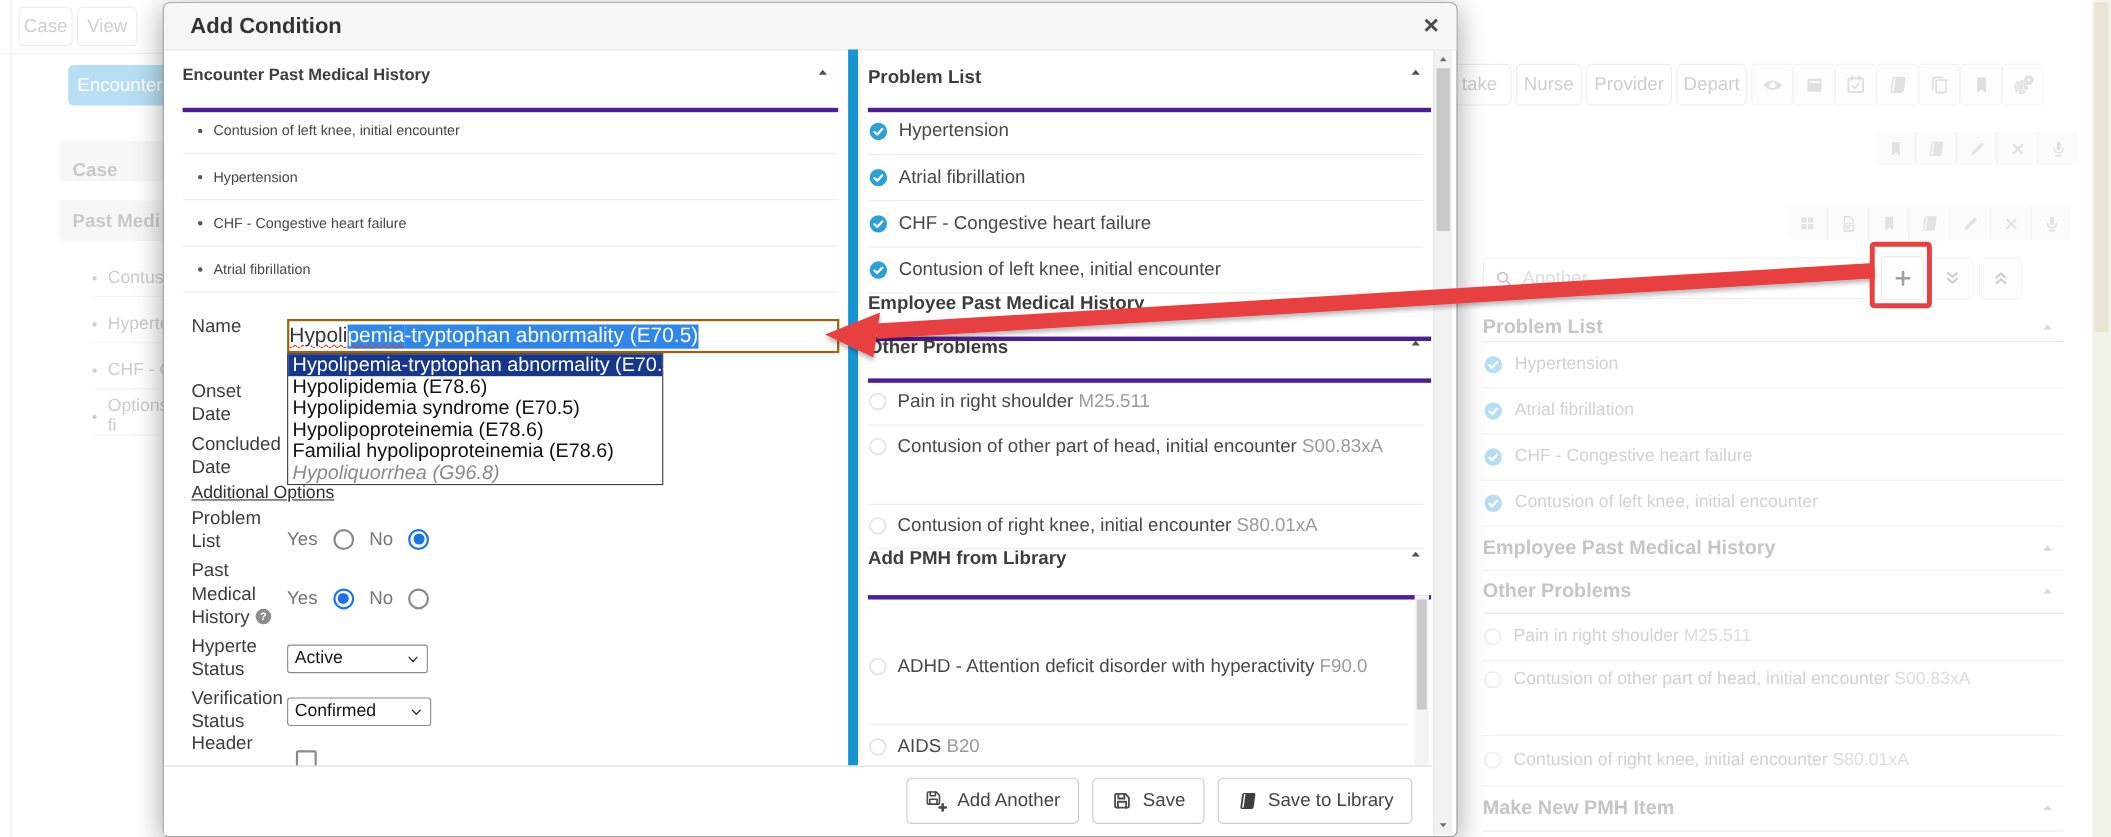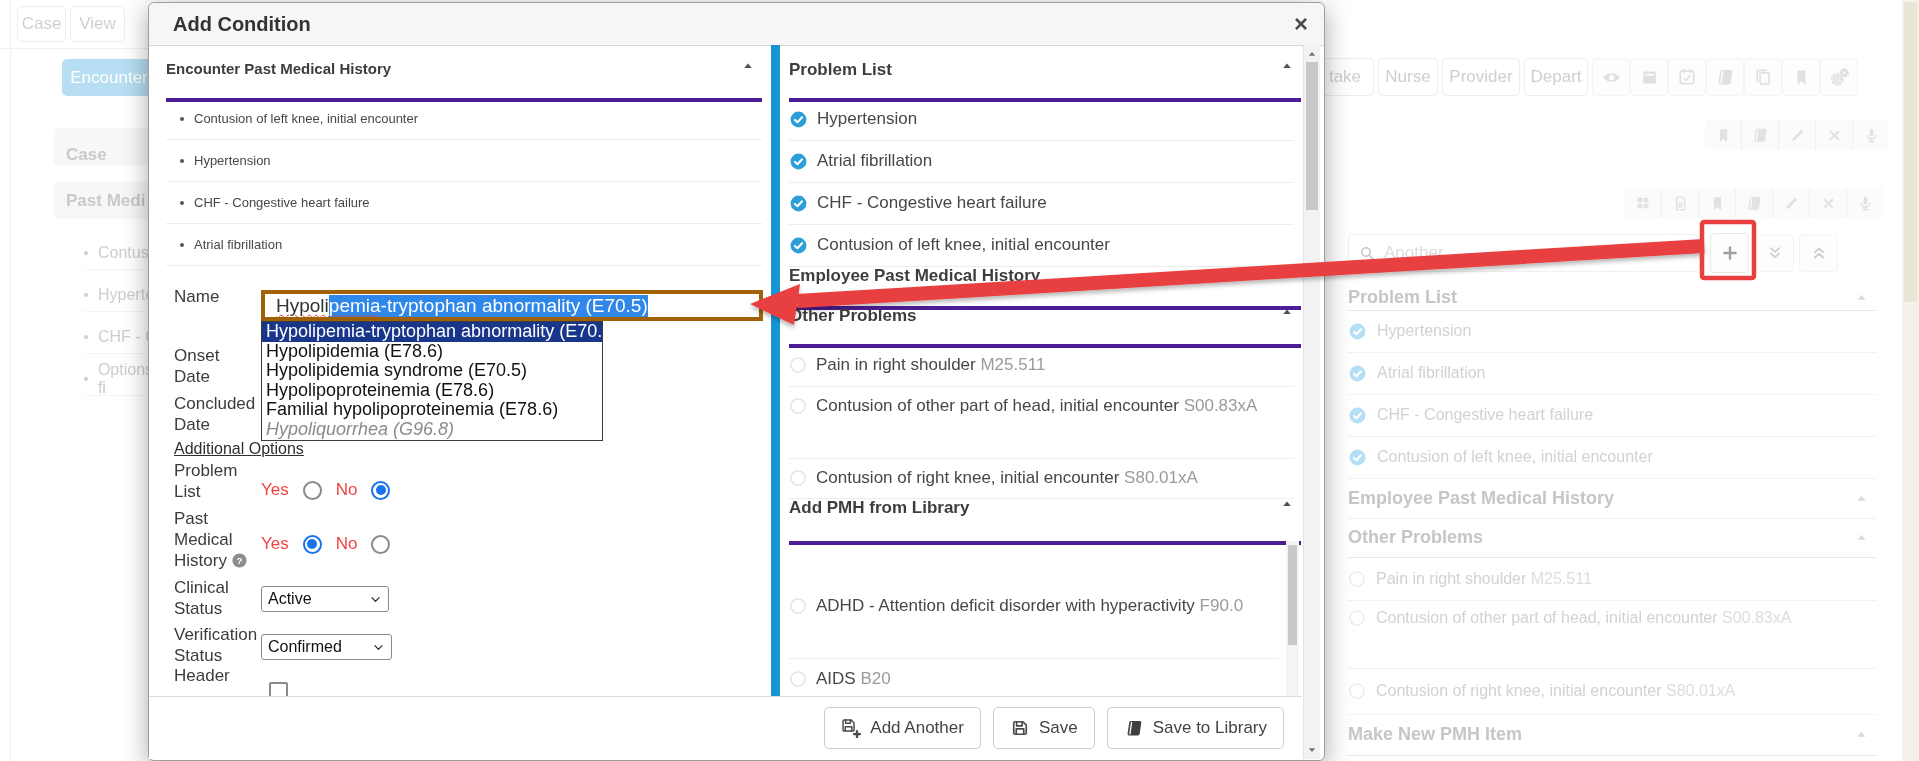--- a/index.html
+++ b/index.html
@@ -57,32 +57,32 @@
   .mrowL .dot { width:4px; height:4px; border-radius:50%; background:#555; }
   .mrowR { font-size:17px; gap:9px; }
   .mrowR .ck { width:19px; height:19px; color:var(--check,#2d9fd8); }
   .mrowR .oc { width:18px; height:18px; color:#e4e4e4; }
   .mrowR.multi { align-items:flex-start; }
   .mrowR.multi .icon { margin-top:11px; }
   .mrowR .txtwrap { line-height:31px; padding-top:4px; }
   .mcode { color:#9b9b9b; }
   .formlab { position:absolute; color:#3c3c3c; font-size:17px; line-height:21px; }
   .help { width:17px; height:17px; color:#8d8d8d; vertical-align:-3px; margin-left:4px; }
-  .nameinput { position:absolute; border:4px solid #a16207; display:flex; align-items:center; padding-left:11px;
+  .nameinput { position:absolute; border:2px solid #a16207; display:flex; align-items:center; padding-left:0;
                font-size:19px; white-space:pre; overflow:hidden; background:#fff; box-sizing:border-box; }
   .seltxt { background:var(--selection,#2f87ea); color:#fff; }
   .wavy { text-decoration-line:underline; text-decoration-style:wavy; text-decoration-color:#e03a2f;
           text-decoration-thickness:1px; text-underline-offset:2px; }
   .dd { position:absolute; background:#fff; border:1px solid #3c3c3c; display:flex; flex-direction:column;
         font-size:18px; z-index:6; }
   .dd .it { height:19.6px; line-height:19.6px; padding:0 4px; white-space:nowrap; color:#111; }
   .dd .it.on { background:var(--dropdown-selected,#18368a); color:#fff; }
   .dd .it.off { color:#8a8a8a; font-style:italic; }
   .link { position:absolute; text-decoration:underline; color:#2f2f2f; font-size:16px; }
-  .radiorow { position:absolute; display:flex; align-items:center; gap:14px; font-size:17px; color:#ef4444; }
+  .radiorow { position:absolute; display:flex; align-items:center; gap:14px; font-size:17px; color:#737373; }
   .radio { width:19px; height:19px; border-radius:50%; border:2px solid #8a8a8a; box-sizing:border-box; background:#fff; }
   .radio.on { border-color:var(--radio,#1a73e8); position:relative; }
   .radio.on::after { content:''; position:absolute; inset:2.5px; border-radius:50%; background:var(--radio,#1a73e8); }
   .selectbox { position:absolute; border:1px solid #8a8a8a; border-radius:3px; display:flex; align-items:center;
                justify-content:space-between; font-size:16px; color:#111; padding:0 6px; background:#fff; box-sizing:border-box; }
   .selectbox .chev { width:13px; height:13px; color:#333; }
   .checkbox { position:absolute; width:15px; height:15px; border:2px solid #8a8a8a; border-radius:2px; background:#fff; }
   .divider { position:absolute; background:var(--divider,#1795d3); }
   .mfoot { position:absolute; left:0; top:693px; width:1153px; height:63px; border-top:1px solid #ddd;
            display:flex; align-items:center; justify-content:flex-end; gap:12px; padding-right:18px;
@@ -515,21 +515,21 @@
             <circle cx="12" cy="12" r="10" fill="currentColor" stroke="none"></circle>
             <text x="12" y="17" text-anchor="middle" font-size="14" font-weight="bold" fill="#fff" stroke="none" font-family="Liberation Sans, sans-serif">?</text>
           </svg></span>
     </div>
     <div class="radiorow" style="left:112px;top:531px;">
       <span>Yes</span>
       <span class="radio on"></span>
       <span>No</span>
       <span class="radio"></span>
     </div>
-    <div class="formlab" style="left:25px;top:574px;width:66px;">Clinical Status</div>
+    <div class="formlab" style="left:25px;top:574px;width:66px;">Hyperte Status</div>
     <div class="selectbox" style="left:112px;top:583px;width:128px;height:26px;">
       <span>Active</span>
       <span class="icon chev">
           <svg viewBox="0 0 24 24" fill="none" stroke="currentColor" stroke-width="2" stroke-linecap="round" stroke-linejoin="round">
             <path d="M5.5 8.5 L12 15.5 L18.5 8.5" stroke-width="2.4"></path>
           </svg>
         </span>
     </div>
     <div class="formlab" style="left:25px;top:621px;width:92px;">Verification Status</div>
     <div class="selectbox" style="left:112px;top:631px;width:131px;height:26px;">

